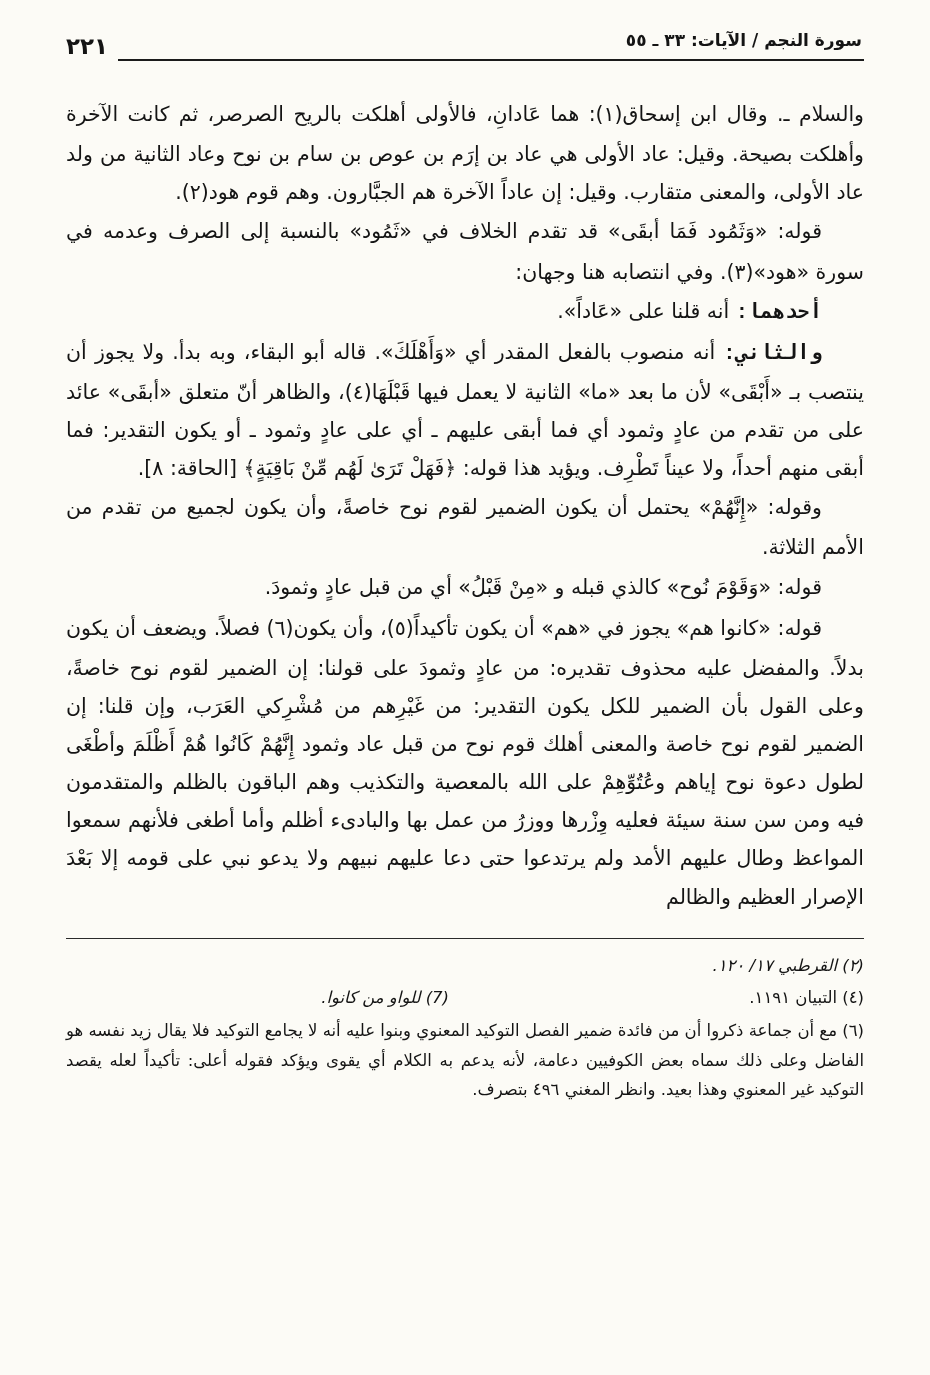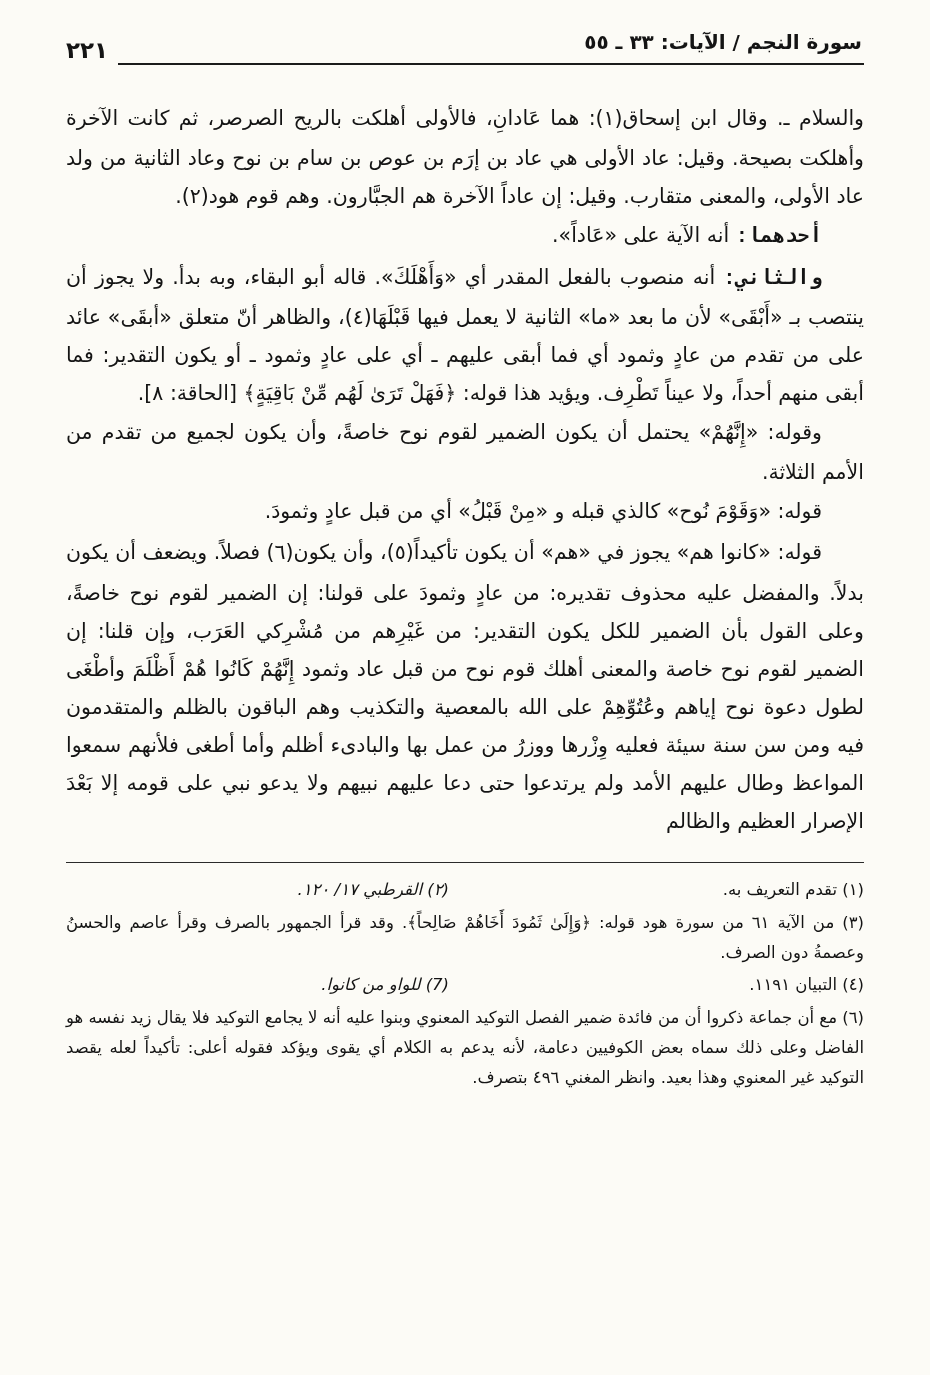--- a/index.html
+++ b/index.html
@@ -20,21 +20,21 @@
     padding: 30px 66px 30px 66px;
     overflow: hidden;
   }
   
   .header {
     display: flex;
     align-items: flex-end;
     font-weight: bold;
   }
   .header-title {
-    font-size: 20px;
+    font-size: 17px;
     padding: 0 2px 9px 6px;
     border-bottom: 2.5px solid #1b1b1b;
     white-space: nowrap;
   }
   .header-rule {
     flex: 1;
     height: 0;
     border-bottom: 2.5px solid #1b1b1b;
   }
   .page-number {
@@ -92,35 +92,34 @@
 <div class="page">
 
   <div class="header">
     <span class="header-title">سورة النجم / الآيات: ٣٣ ـ ٥٥</span>
     <span class="header-rule"></span>
     <span class="page-number">٢٢١</span>
   </div>
 
   <div class="body-text">
     <p><span class="lead"></span><span>والسلام ـ. وقال ابن إسحاق(١): هما عَادانِ، فالأولى أهلكت بالريح الصرصر، ثم كانت الآخرة وأهلكت بصيحة. وقيل: عاد الأولى هي عاد بن إرَم بن عوص بن سام بن نوح وعاد الثانية من ولد عاد الأولى، والمعنى متقارب. وقيل: إن عاداً الآخرة هم الجبَّارون. وهم قوم هود(٢).</span></p>
-    <p class="indent"><span class="lead">أحدهما:</span><span> أنه الآية على «عَاداً».</span></p>
+    <p class="indent"><span class="lead"></span><span>قوله: «وَثَمُود فَمَا أبقَى» قد تقدم الخلاف في «ثَمُود» بالنسبة إلى الصرف وعدمه في سورة «هود»(٣). وفي انتصابه هنا وجهان:</span></p>
+    <p class="indent"><span class="lead">أحدهما:</span><span> أنه قلنا على «عَاداً».</span></p>
     <p class="indent"><span class="lead">والثاني:</span><span> أنه منصوب بالفعل المقدر أي «وَأَهْلَكَ». قاله أبو البقاء، وبه بدأ. ولا يجوز أن ينتصب بـ «أَبْقَى» لأن ما بعد «ما» الثانية لا يعمل فيها قَبْلَهَا(٤)، والظاهر أنّ متعلق «أبقَى» عائد على من تقدم من عادٍ وثمود أي فما أبقى عليهم ـ أي على عادٍ وثمود ـ أو يكون التقدير: فما أبقى منهم أحداً، ولا عيناً تَطْرِف. ويؤيد هذا قوله: ﴿فَهَلْ تَرَىٰ لَهُم مِّنْ بَاقِيَةٍ﴾ [الحاقة: ٨].</span></p>
     <p class="indent"><span class="lead"></span><span>وقوله: «إِنَّهُمْ» يحتمل أن يكون الضمير لقوم نوح خاصةً، وأن يكون لجميع من تقدم من الأمم الثلاثة.</span></p>
     <p class="indent"><span class="lead"></span><span>قوله: «وَقَوْمَ نُوح» كالذي قبله و «مِنْ قَبْلُ» أي من قبل عادٍ وثمودَ.</span></p>
     <p class="indent"><span class="lead"></span><span>قوله: «كانوا هم» يجوز في «هم» أن يكون تأكيداً(٥)، وأن يكون(٦) فصلاً. ويضعف أن يكون بدلاً. والمفضل عليه محذوف تقديره: من عادٍ وثمودَ على قولنا: إن الضمير لقوم نوح خاصةً، وعلى القول بأن الضمير للكل يكون التقدير: من غَيْرِهم من مُشْرِكي العَرَب، وإن قلنا: إن الضمير لقوم نوح خاصة والمعنى أهلك قوم نوح من قبل عاد وثمود إِنَّهُمْ كَانُوا هُمْ أَظْلَمَ وأطْغَى لطول دعوة نوح إياهم وعُتُوِّهِمْ على الله بالمعصية والتكذيب وهم الباقون بالظلم والمتقدمون فيه ومن سن سنة سيئة فعليه وِزْرها ووزرُ من عمل بها والبادىء أظلم وأما أطغى فلأنهم سمعوا المواعظ وطال عليهم الأمد ولم يرتدعوا حتى دعا عليهم نبيهم ولا يدعو نبي على قومه إلا بَعْدَ الإصرار العظيم والظالم</span></p>
   </div>
 
   <hr class="fn-sep">
 
   <div class="footnotes">
     <div class="fn-row">
-      <span class="fn-col-right">(١) تقدم التعريف به.</span>
       <span class="fn-col-left">(٢) القرطبي ١٧/ ١٢٠.</span>
     </div>
-    <p class="fn">(٣) من الآية ٦١ من سورة هود قوله: ﴿وَإِلَىٰ ثَمُودَ أَخَاهُمْ صَالِحاً﴾. وقد قرأ الجمهور بالصرف وقرأ عاصم والحسنُ وعصمةُ دون الصرف.</p>
     <div class="fn-row">
       <span class="fn-col-right">(٤) التبيان ١١٩١.</span>
       <span class="fn-col-left">(7) للواو من كانوا.</span>
     </div>
     <p class="fn">(٦) مع أن جماعة ذكروا أن من فائدة ضمير الفصل التوكيد المعنوي وبنوا عليه أنه لا يجامع التوكيد فلا يقال زيد نفسه هو الفاضل وعلى ذلك سماه بعض الكوفيين دعامة، لأنه يدعم به الكلام أي يقوى ويؤكد فقوله أعلى: تأكيداً لعله يقصد التوكيد غير المعنوي وهذا بعيد. وانظر المغني ٤٩٦ بتصرف.</p>
   </div>
 
 </div>
 
 </body></html>

